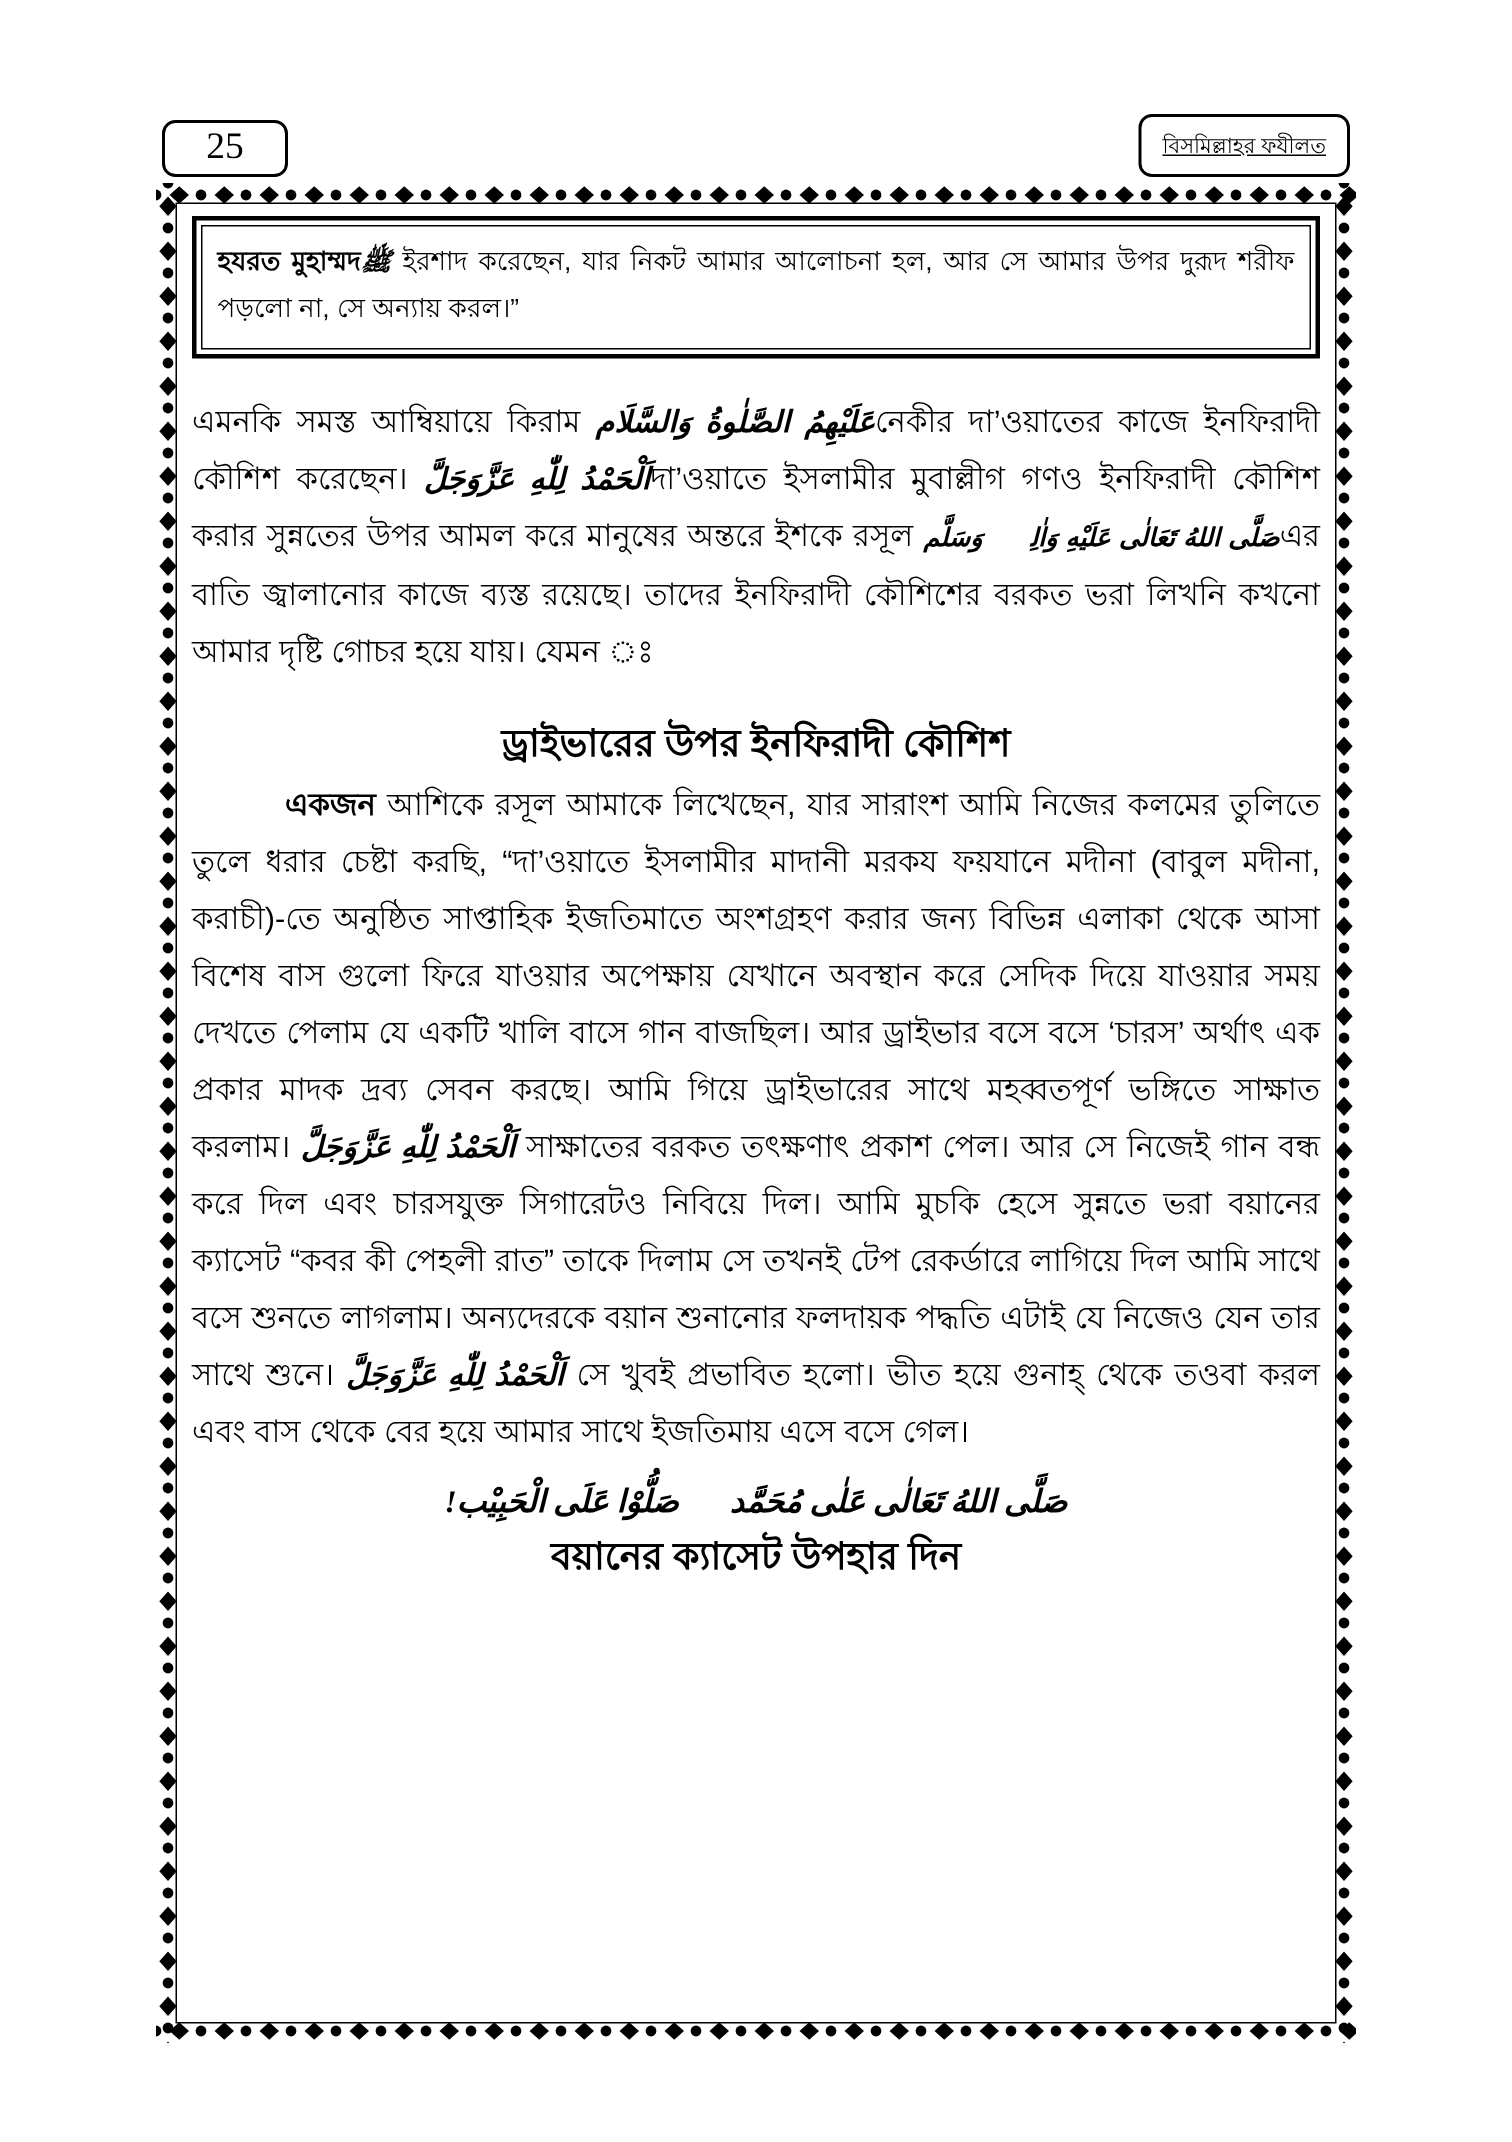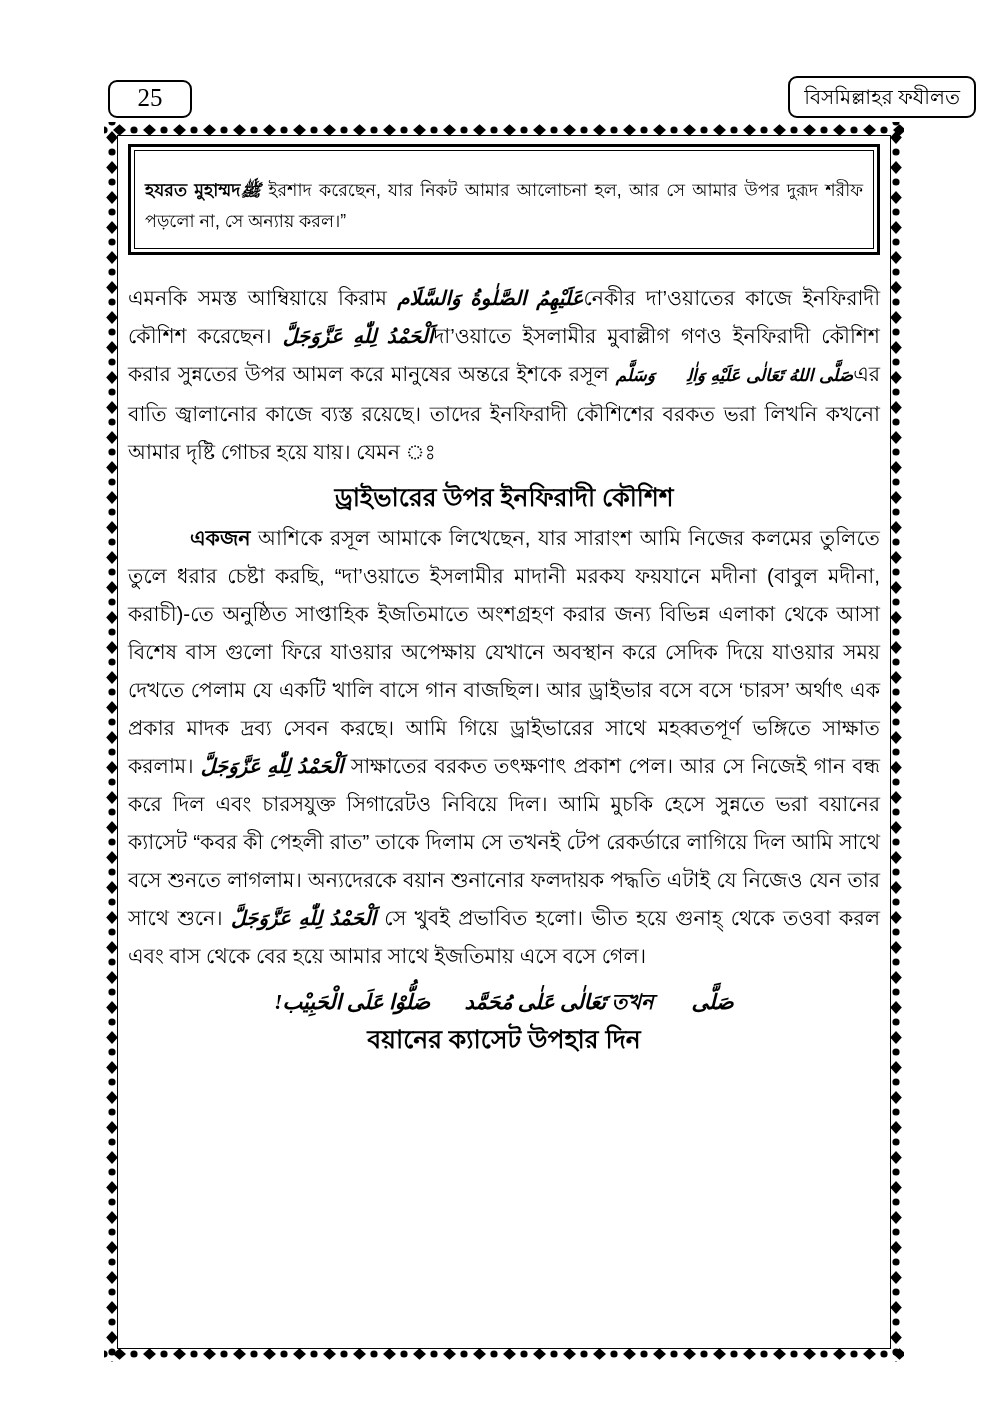--- a/index.html
+++ b/index.html
@@ -7,38 +7,38 @@
     width:1008px;height:1428px;
     background:#ffffff;
     font-family:"Liberation Serif", serif;
     position:relative;
     overflow:hidden;
   }
 
   
   #header-row{
     position:absolute;
-    left:108px; top:76px; width:868px; height:44px;
+    left:108px; top:76px; width:792px; height:44px;
   }
   .pill{
     position:absolute;
     border:2px solid #000;
     border-radius:9px;
     background:#fff;
     display:flex;align-items:center;justify-content:center;
     font-size:25px;
     line-height:1;
     color:#000;
     box-sizing:border-box;
   }
   #page-number-box{ left:0; top:4px; width:84px; height:38px; padding-bottom:3px; }
   #header-title-box{
     right:0; top:0px; height:42px; padding:0 14px;
     font-family:"Liberation Sans", sans-serif;
-    font-size:20px; font-weight:400;
+    font-size:14px; font-weight:400;text-decoration:underline;
   }
 
   
   #page-frame{
     position:absolute;
     left:104px; top:122px;
     width:800px; height:1240px;
   }
   .deco-h, .deco-v{ position:absolute; }
   .deco-h{ left:0; width:800px; height:16px; overflow:hidden; }
@@ -66,21 +66,21 @@
   
   #hadith-box{
     border:3px solid #000;
     padding:3px;
     margin:0 0 0 0;
     box-sizing:border-box;
     width:752px;
   }
   #hadith-inner{
     border:1.5px solid #000;
-    padding:24px 10px 12px 10px;
+    padding:8px 10px 12px 10px;
   }
   .hadith-line{
     font-family:"Liberation Sans", sans-serif;
     font-size:17.5px;
     line-height:30px;
     color:#000;
     text-align:justify;
   }
   .bold{ font-weight:bold; }
   .arab{
@@ -115,21 +115,21 @@
   #para-1{ margin-top:24px; }
   .indent{ display:inline-block; width:62px; }
 
   .heading{
     font-family:"Liberation Sans", sans-serif;
     font-weight:bold;
     font-size:25px;
     line-height:40px;
     text-align:center;
     color:#000;
-    margin:6px 0 2px 0;
+    margin:22px 0 2px 0;
   }
   #heading-2{ margin-top:0px; }
 
   .salawat{
     text-align:center;
     font-family:"Liberation Serif", serif;
     font-weight:bold;
     font-style:italic;
     font-size:21px;
     line-height:34px;
@@ -198,19 +198,19 @@
         </div>
       </div>
     </div>
 
     <p class="para" id="para-1"><span>এমনকি সমস্ত আম্বিয়ায়ে কিরাম </span><span class="arab-lg">عَلَيْهِمُ الصَّلٰوةُ وَالسَّلَام</span><span>নেকীর দা’ওয়াতের কাজে ইনফিরাদী কৌশিশ করেছেন। </span><span class="arab-lg">اَلْحَمْدُ لِلّٰهِ عَزَّوَجَلَّ</span><span>দা’ওয়াতে ইসলামীর মুবাল্লীগ গণও ইনফিরাদী কৌশিশ করার সুন্নতের উপর আমল করে মানুষের অন্তরে ইশকে রসূল </span><span class="arab">صَلَّى اللهُ تَعَالٰى عَلَيْهِ وَاٰلِهٖ وَسَلَّم</span><span>এর বাতি জ্বালানোর কাজে ব্যস্ত রয়েছে। তাদের ইনফিরাদী কৌশিশের বরকত ভরা লিখনি কখনো আমার দৃষ্টি গোচর হয়ে যায়। যেমন ঃ</span></p>
 
     <div class="heading" id="heading-1">ড্রাইভারের উপর ইনফিরাদী কৌশিশ</div>
 
     <p class="para"><span class="indent"></span><span class="bold">একজন</span><span> আশিকে রসূল আমাকে লিখেছেন, যার সারাংশ আমি নিজের কলমের তুলিতে তুলে ধরার চেষ্টা করছি, “দা’ওয়াতে ইসলামীর মাদানী মরকয ফয়যানে মদীনা (বাবুল মদীনা, করাচী)-তে অনুষ্ঠিত সাপ্তাহিক ইজতিমাতে অংশগ্রহণ করার জন্য বিভিন্ন এলাকা থেকে আসা বিশেষ বাস গুলো ফিরে যাওয়ার অপেক্ষায় যেখানে অবস্থান করে সেদিক দিয়ে যাওয়ার সময় দেখতে পেলাম যে একটি খালি বাসে গান বাজছিল। আর ড্রাইভার বসে বসে ‘চারস’ অর্থাৎ এক প্রকার মাদক দ্রব্য সেবন করছে। আমি গিয়ে ড্রাইভারের সাথে মহব্বতপূর্ণ ভঙ্গিতে সাক্ষাত করলাম। </span><span class="arab-lg">اَلْحَمْدُ لِلّٰهِ عَزَّوَجَلَّ</span><span> সাক্ষাতের বরকত তৎক্ষণাৎ প্রকাশ পেল। আর সে নিজেই গান বন্ধ করে দিল এবং চারসযুক্ত সিগারেটও নিবিয়ে দিল। আমি মুচকি হেসে সুন্নতে ভরা বয়ানের ক্যাসেট “কবর কী পেহলী রাত” তাকে দিলাম সে তখনই টেপ রেকর্ডারে লাগিয়ে দিল আমি সাথে বসে শুনতে লাগলাম। অন্যদেরকে বয়ান শুনানোর ফলদায়ক পদ্ধতি এটাই যে নিজেও যেন তার সাথে শুনে। </span><span class="arab-lg">اَلْحَمْدُ لِلّٰهِ عَزَّوَجَلَّ</span><span> সে খুবই প্রভাবিত হলো। ভীত হয়ে গুনাহ্ থেকে তওবা করল এবং বাস থেকে বের হয়ে আমার সাথে ইজতিমায় এসে বসে গেল।</span></p>
 
-    <div class="salawat"><span>صَلَّى তখনইُ تَعَالٰى عَلٰى مُحَمَّد</span><span class="sp"></span><span>صَلُّوْا عَلَى الْحَبِيْب!</span></div>
+    <div class="salawat"><span>صَلَّى اللهُ تَعَالٰى عَلٰى مُحَمَّد</span><span class="sp"></span><span>صَلُّوْا عَلَى الْحَبِيْب!</span></div>
 
     <div class="heading" id="heading-2">বয়ানের ক্যাসেট উপহার দিন</div>
 
 
   </div>
 </div>
 
 </body></html>

